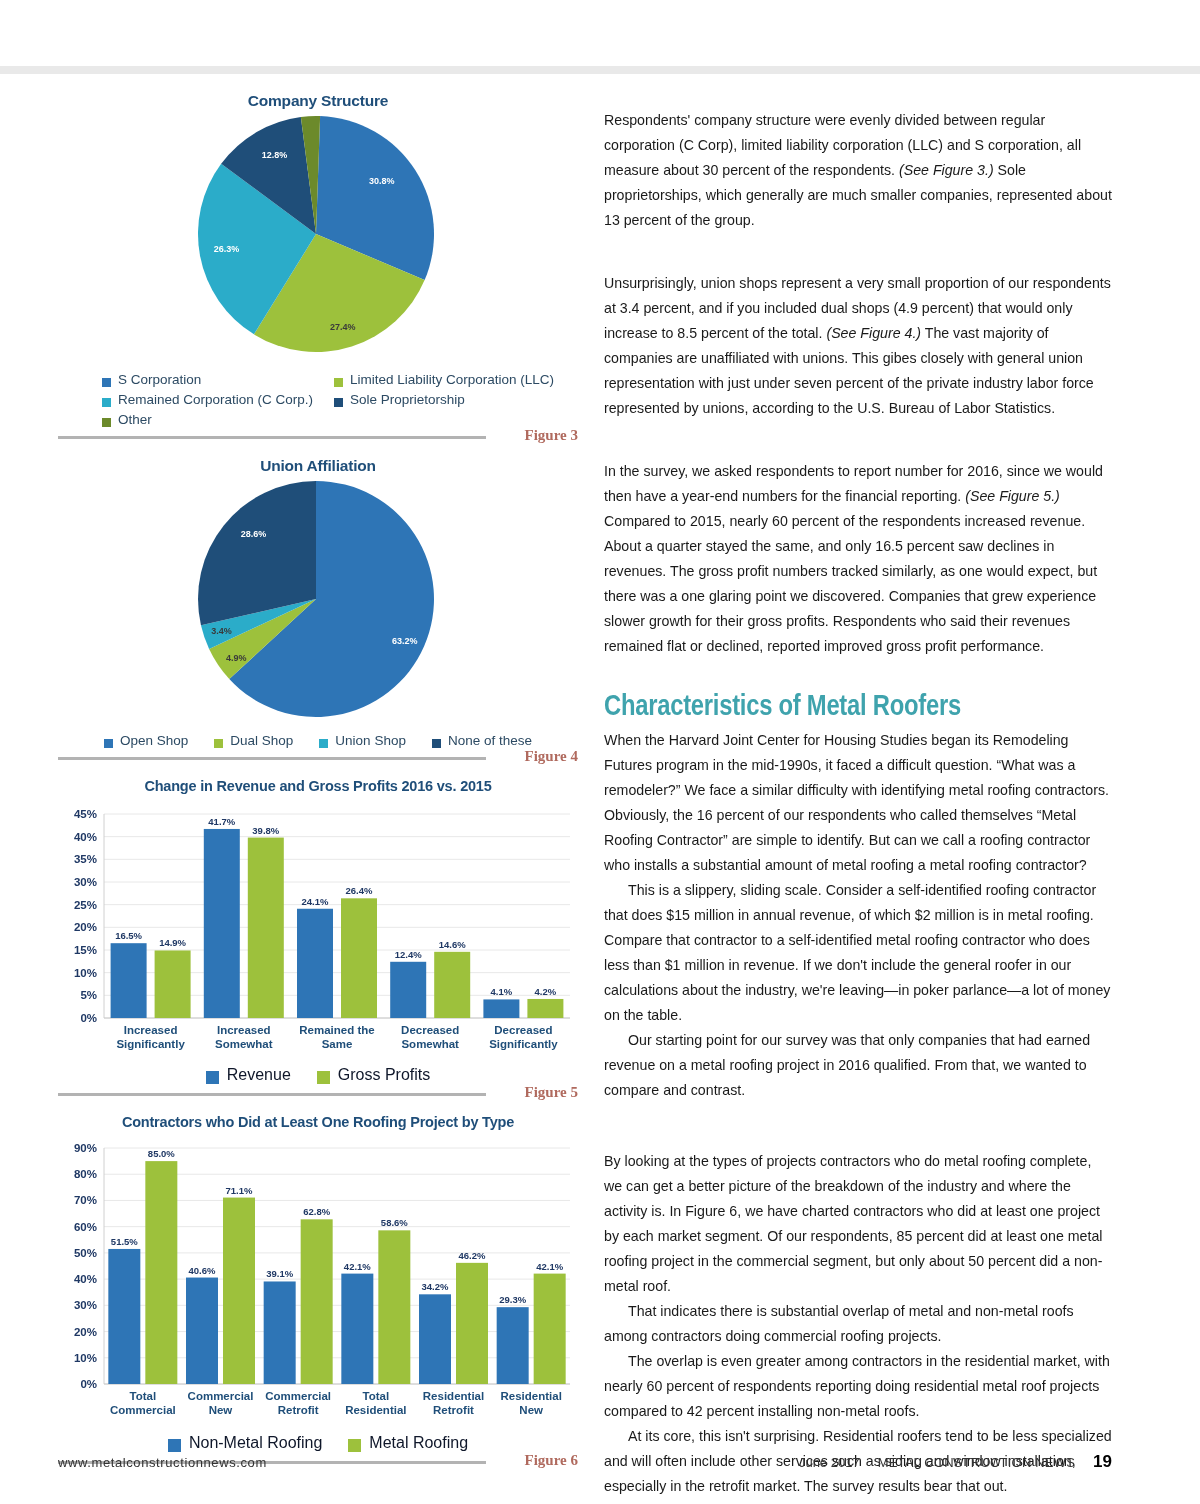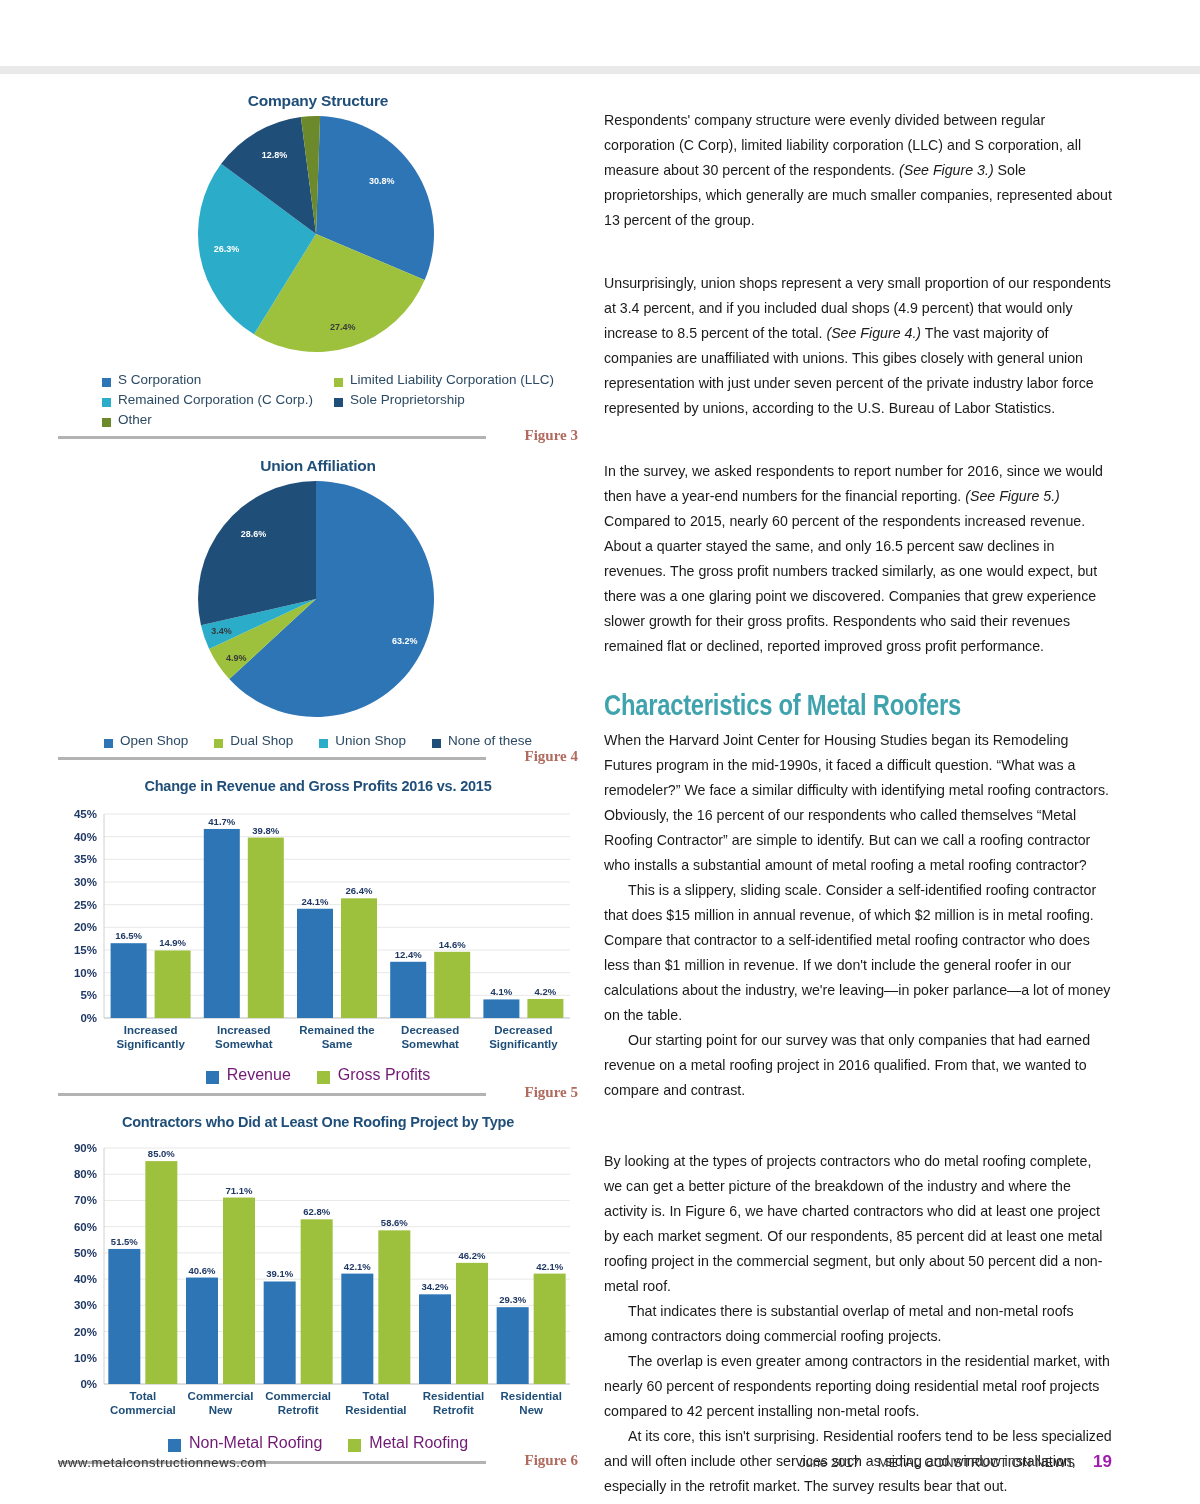--- a/index.html
+++ b/index.html
@@ -32,21 +32,21 @@
   
   .legend{display:flex;flex-wrap:wrap;justify-content:center;gap:4px 26px;margin-top:4px;}
   .legend.two-col{
     display:grid;grid-template-columns:232px 250px;justify-content:start;
     gap:5px 0;padding-left:44px;margin-top:8px;
   }
   .lg-item{display:flex;align-items:flex-end;font-size:13.5px;color:#2c4a63;}
   .lg-sw{width:9px;height:9px;margin-right:7px;flex:none;}
 
   .bar-legend{display:flex;justify-content:center;gap:26px;margin-top:2px;}
-  .bar-legend .lg-item{font-size:16px;color:#701a75;}
+  .bar-legend .lg-item{font-size:16px;color:#0f172a;}
   .bar-legend .lg-sw{width:13px;height:13px;margin-right:8px;}
 
   svg{display:block;}
   .axis-lbl{font-size:11.5px;font-weight:bold;fill:#1F3864;font-family:"Liberation Sans",sans-serif;}
   .cat-lbl{font-size:11.5px;font-weight:bold;fill:#1F4E79;font-family:"Liberation Sans",sans-serif;}
   .val-lbl{font-size:9.5px;font-weight:bold;fill:#1F3864;font-family:"Liberation Sans",sans-serif;}
   .pie-lbl{font-size:9px;font-weight:bold;font-family:"Liberation Sans",sans-serif;}
 
   
   .right-col{position:absolute;left:604px;top:108px;width:508px;}
@@ -63,21 +63,21 @@
     transform:scaleX(0.82);transform-origin:left center;letter-spacing:-0.3px;
   }
 
   
   .footer{position:absolute;left:58px;top:1452px;width:1054px;
     display:flex;justify-content:space-between;align-items:center;}
   .f-url{font-size:13px;color:#333;letter-spacing:0.6px;}
   .f-right{display:flex;align-items:baseline;gap:18px;margin-left:42px;}
   .f-date{font-size:13px;color:#333;}
   .f-mag{font-size:13px;color:#333;letter-spacing:0.2px;}
-  .f-page{font-size:17px;font-weight:bold;color:#a21caf;}
+  .f-page{font-size:17px;font-weight:bold;color:#000000;}
 </style>
 </head>
 <body>
 
 <div class="top-band"></div>
 
 <div class="page">
 
   <div class="left-col">
 

